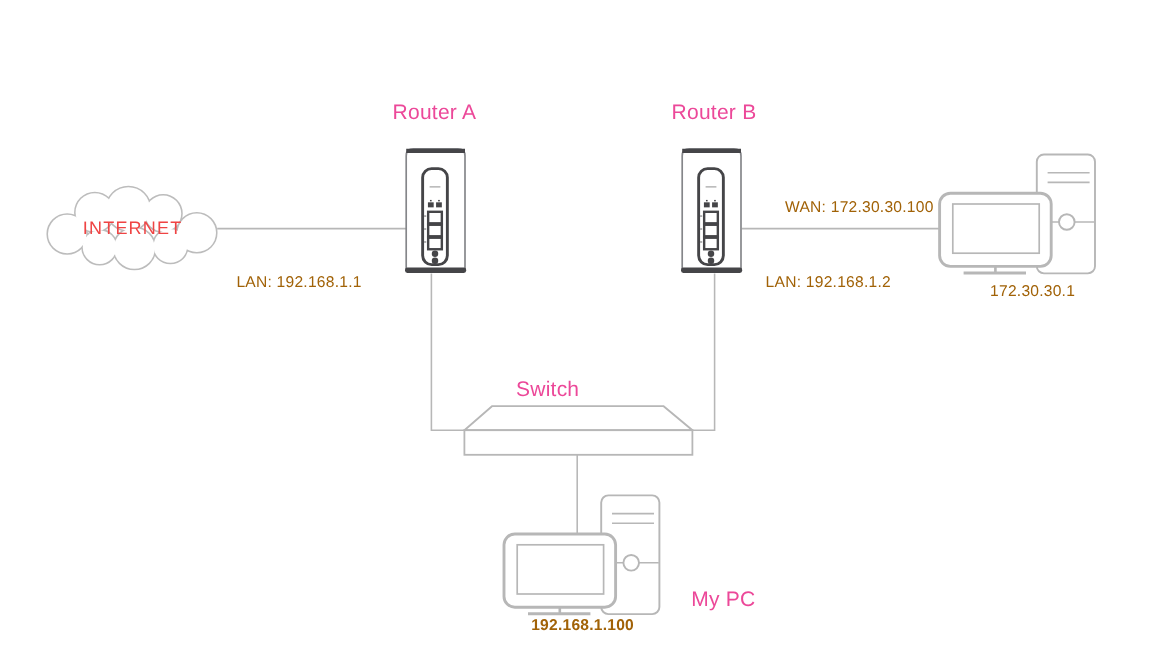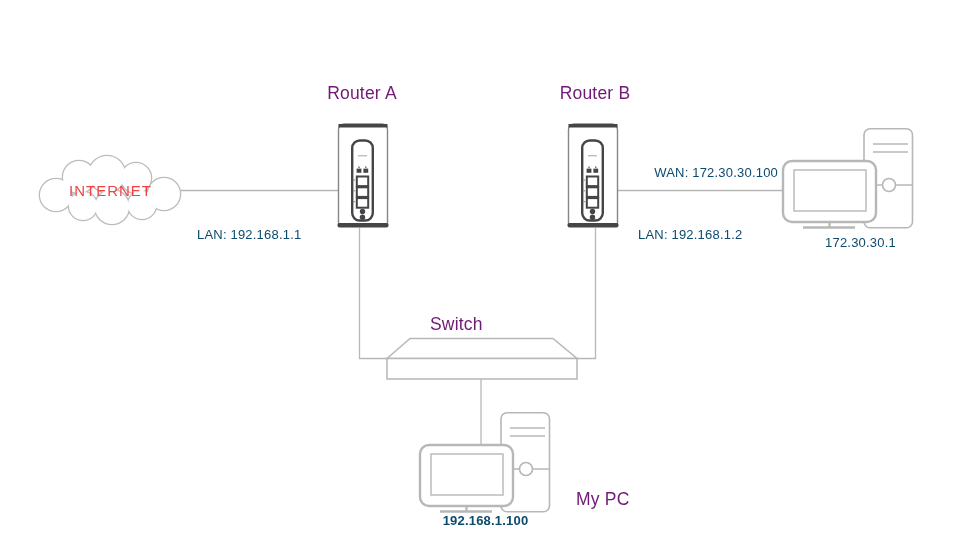--- a/index.html
+++ b/index.html
@@ -20,26 +20,26 @@
     left: 0;
     top: 0;
   }
   .lbl {
     position: absolute;
     white-space: nowrap;
     font-family: "Liberation Sans", sans-serif;
   }
   .title {
     font-size: 17.5px;
-    color: #701a75;
+    color: #ec4899;
     letter-spacing: 0.2px;
   }
   .ip {
     font-size: 13px;
-    color: #0c4a6e;
+    color: #a16207;
     letter-spacing: 0.2px;
   }
   .internet-text {
     font-size: 15px;
     color: #ef4444;
     letter-spacing: 1px;
   }
   #lbl-router-a { left: 311px; top: 83px; width: 102px; text-align: center; }
   #lbl-router-b { left: 544px; top: 83px; width: 102px; text-align: center; }
   #lbl-server   { left: 765px; top: 83px; width: 202px; text-align: center; }

